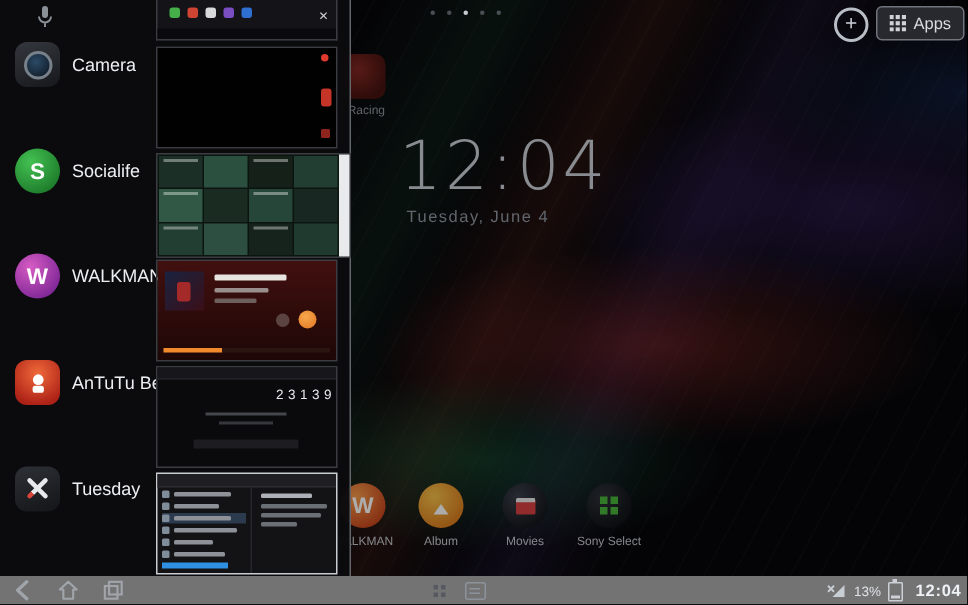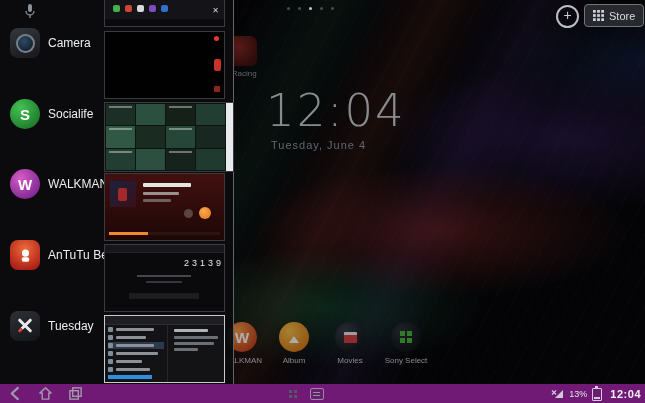--- a/index.html
+++ b/index.html
@@ -109,21 +109,21 @@
 
   
   .mic{position:absolute;left:24px;top:3px;}
   .dots{position:absolute;left:287px;top:7px;display:flex;gap:8px;}
   .dot{width:3px;height:3px;border-radius:50%;background:#4a4d53;}
   .dot.active{background:#c6cad0;}
   .plus{position:absolute;left:556px;top:5px;width:19px;height:19px;border:2px solid #b9bec6;border-radius:50%;color:#c9ced6;font-size:14px;line-height:17px;text-align:center;}
   .apps-btn{position:absolute;left:584px;top:4px;height:21px;padding:0 8px;display:flex;align-items:center;gap:5px;background:rgba(42,44,50,0.92);border:1px solid #70747c;border-radius:4px;color:#d9dce1;font-size:11px;}
 
   
-  .navbar{position:absolute;left:0;bottom:0;width:645px;height:19px;background:#701a75;}
+  .navbar{position:absolute;left:0;bottom:0;width:645px;height:19px;background:#737373;}
   .nb{position:absolute;top:2px;opacity:.85;}
   .back{left:8px}.homeb{left:38px}.recents{left:68px}
   .mid1{position:absolute;left:289px;top:6px;width:3px;height:3px;background:#565a60;box-shadow:5px 0 #565a60,0 5px #565a60,5px 5px #565a60;}
   .mid2{position:absolute;left:310px;top:4px;width:12px;height:10px;border:1px solid #8d939b;border-radius:2px;}
   .mid2::before{content:"";position:absolute;left:2px;top:3px;width:7px;height:1px;background:#8d939b;box-shadow:0 3px #8d939b;}
   .status{position:absolute;right:4px;top:0;height:19px;display:flex;align-items:center;gap:5px;}
   .batt-pct{font-size:9px;color:#dfe2e7;}
   .nav-time{font-size:11px;color:#eef1f5;font-weight:bold;letter-spacing:.5px;margin-left:3px;}
   .batt{position:relative;width:8px;height:11px;border:1px solid #ccd0d6;border-radius:1px;margin-top:1px;}
   .batt::before{content:"";position:absolute;left:1.5px;top:-3px;width:3px;height:2px;background:#ccd0d6;}
@@ -308,21 +308,21 @@
       <rect x="0" y="0" width="3" height="3" fill="#cfd3d8"></rect>
         <rect x="4.5" y="0" width="3" height="3" fill="#cfd3d8"></rect>
         <rect x="9" y="0" width="3" height="3" fill="#cfd3d8"></rect>
       <rect x="0" y="4.5" width="3" height="3" fill="#cfd3d8"></rect>
         <rect x="4.5" y="4.5" width="3" height="3" fill="#cfd3d8"></rect>
         <rect x="9" y="4.5" width="3" height="3" fill="#cfd3d8"></rect>
       <rect x="0" y="9" width="3" height="3" fill="#cfd3d8"></rect>
         <rect x="4.5" y="9" width="3" height="3" fill="#cfd3d8"></rect>
         <rect x="9" y="9" width="3" height="3" fill="#cfd3d8"></rect>
     </svg>
-    <span>Store</span>
+    <span>Apps</span>
   </div>
 
   <div class="navbar">
     <span class="nb back">
       <svg width="15" height="15" viewBox="0 0 16 16">
           <path d="M10.5 2 L4 8 l6.5 6" fill="none" stroke="#a9aeb5" stroke-width="2.3" stroke-linecap="round" stroke-linejoin="round"></path>
         </svg>
     </span>
     <span class="nb homeb">
       <svg width="15" height="15" viewBox="0 0 16 16">

